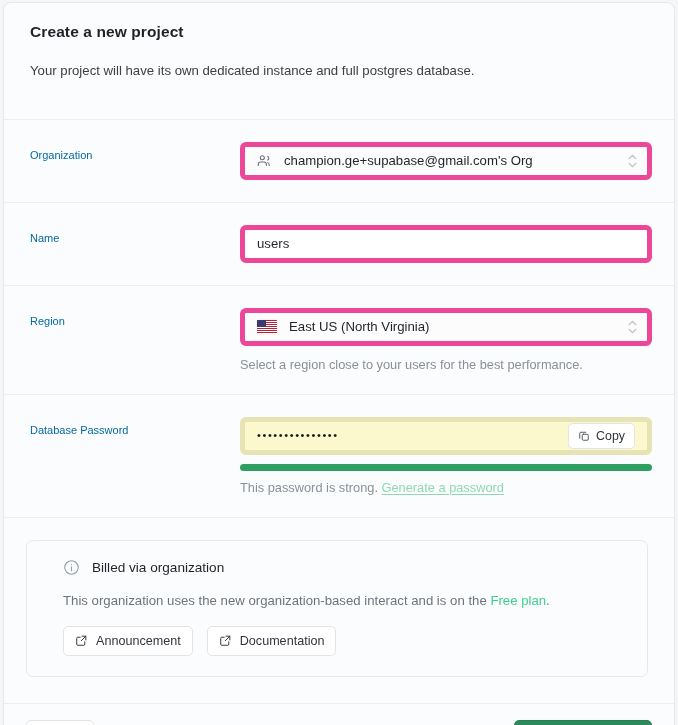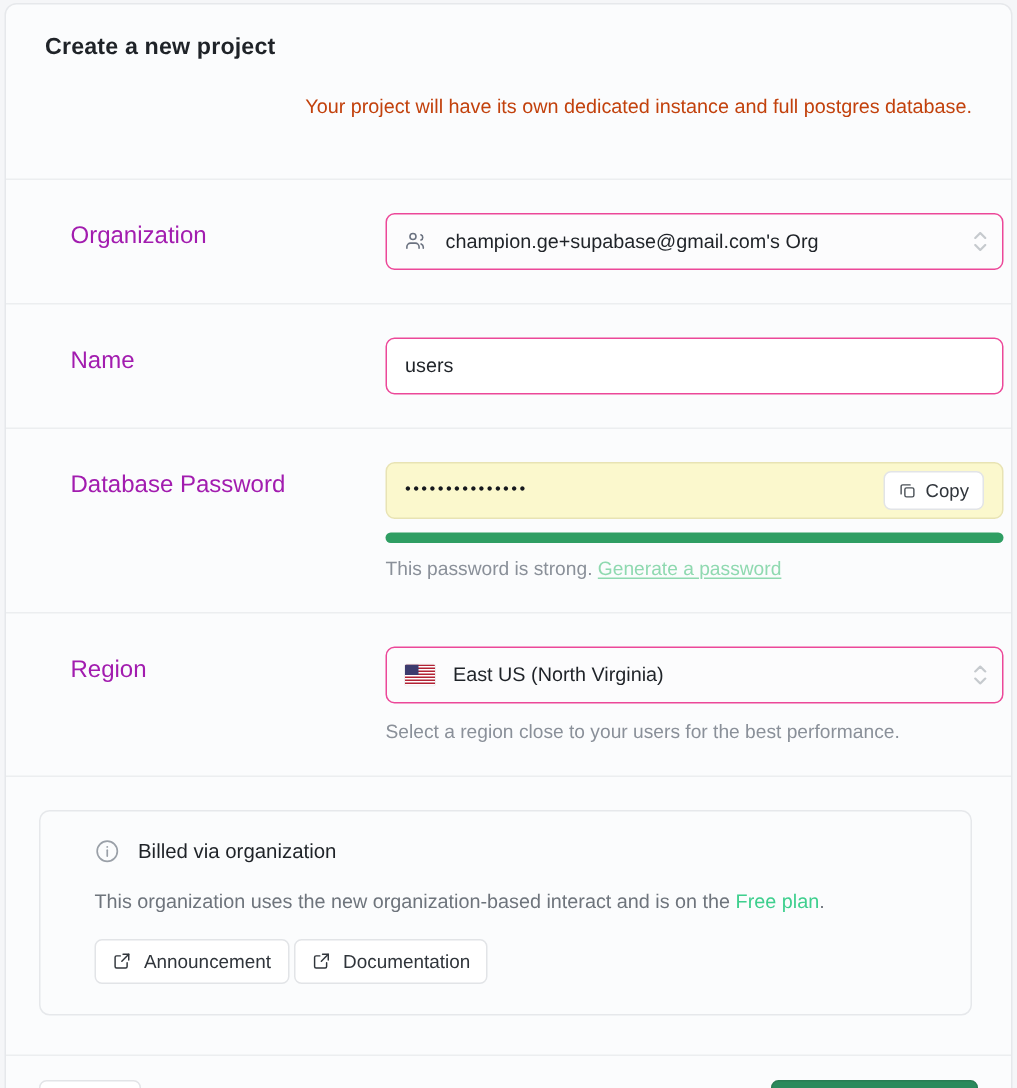--- a/index.html
+++ b/index.html
@@ -34,53 +34,51 @@
   }
   .header h1 {
     margin: 0 0 20px 0;
     font-size: 15.5px;
     font-weight: 600;
     color: #1f2328;
     letter-spacing: 0.1px;
   }
   .header .sub {
     font-size: 13.2px;
-    color: #c2410c;
+    color: #404040;
     line-height: 19.5px;
-    text-align: right;
   }
 
   
   .row {
     display: flex;
     align-items: flex-start;
     padding: 22px 26px 22px 26px;
     border-bottom: 1px solid #eceef0;
   }
   .row .label {
     width: 210px;
     flex: 0 0 210px;
-    font-size: 16px;
-    color: #a21caf;
+    font-size: 11px;
+    color: #0369a1;
     padding-top: 7px;
-    margin-left: 17px;
   }
   .row .field {
     flex: 1 1 auto;
     min-width: 0;
   }
 
   
   .select-box,
   .text-input,
   .password-box {
     box-sizing: border-box;
     width: 412px;
     height: 38px;
-    border: 1px solid #ec4899;
+    border: 5px solid #ec4899;
     border-radius: 6px;
     background: #ffffff;
     display: flex;
     align-items: center;
     position: relative;
   }
   .select-box { background: #fcfcfd; padding: 0 30px 0 12px; }
   .text-input { padding: 0 12px; }
 
   .select-box .leading {
@@ -183,21 +181,21 @@
     font-size: 13.2px;
     color: #6e747c;
   }
   .billing .body a {
     color: #3ecf8e;
     text-decoration: none;
   }
   .billing .btns {
     margin-top: 18px;
     display: flex;
-    gap: 3px;
+    gap: 14px;
   }
   .ghost-btn {
     display: inline-flex;
     align-items: center;
     gap: 8px;
     height: 30px;
     padding: 0 11px;
     background: #ffffff;
     border: 1px solid #e2e4e7;
     border-radius: 5px;
@@ -297,43 +295,20 @@
         </span>
       </div>
     </div>
   </div>
 
   <div class="row">
     <div class="label">Name</div>
     <div class="field">
       <div class="text-input">
         <span class="value">users</span>
-      </div>
-    </div>
-  </div>
-
-  <div class="row">
-    <div class="label">Database Password</div>
-    <div class="field">
-      <div class="password-box">
-        <span class="dots">•••••••••••••••</span>
-        <button class="copy-btn">
-          <span>
-            <svg width="12" height="12" viewBox="0 0 24 24" fill="none" stroke="#4b5158" stroke-width="1.9" stroke-linecap="round" stroke-linejoin="round">
-              <rect x="8.5" y="8.5" width="12" height="12" rx="2.2"></rect>
-              <path d="M15.5 4.5H5.6A2.1 2.1 0 0 0 3.5 6.6v9.9"></path>
-            </svg>
-          </span>
-          <span>Copy</span>
-        </button>
-      </div>
-      <div class="strength-bar"></div>
-      <div class="pw-hint">
-        <span>This password is strong.</span>
-        <a>Generate a password</a>
       </div>
     </div>
   </div>
 
   <div class="row">
     <div class="label">Region</div>
     <div class="field">
       <div class="select-box">
         <span class="leading">
           <span class="flag">
@@ -354,20 +329,43 @@
             </svg>
           <svg width="9" height="5" viewBox="0 0 10 6" fill="none" stroke="#c6cace" stroke-width="1.8" stroke-linecap="round" stroke-linejoin="round">
               <path d="M1 1l4 4 4-4"></path>
             </svg>
         </span>
       </div>
       <div class="helper">Select a region close to your users for the best performance.</div>
     </div>
   </div>
 
+  <div class="row">
+    <div class="label">Database Password</div>
+    <div class="field">
+      <div class="password-box">
+        <span class="dots">•••••••••••••••</span>
+        <button class="copy-btn">
+          <span>
+            <svg width="12" height="12" viewBox="0 0 24 24" fill="none" stroke="#4b5158" stroke-width="1.9" stroke-linecap="round" stroke-linejoin="round">
+              <rect x="8.5" y="8.5" width="12" height="12" rx="2.2"></rect>
+              <path d="M15.5 4.5H5.6A2.1 2.1 0 0 0 3.5 6.6v9.9"></path>
+            </svg>
+          </span>
+          <span>Copy</span>
+        </button>
+      </div>
+      <div class="strength-bar"></div>
+      <div class="pw-hint">
+        <span>This password is strong.</span>
+        <a>Generate a password</a>
+      </div>
+    </div>
+  </div>
+
   <div class="billing-wrap">
     <div class="billing">
       <div class="title">
         <span>
           <svg width="17" height="17" viewBox="0 0 24 24" fill="none" stroke="#9aa0a8" stroke-width="1.6" stroke-linecap="round" stroke-linejoin="round">
             <circle cx="12" cy="12" r="9.5"></circle>
             <path d="M12 11v5.5"></path>
             <circle cx="12" cy="7.9" r="0.9" fill="#9aa0a8" stroke="none"></circle>
           </svg>
         </span>

